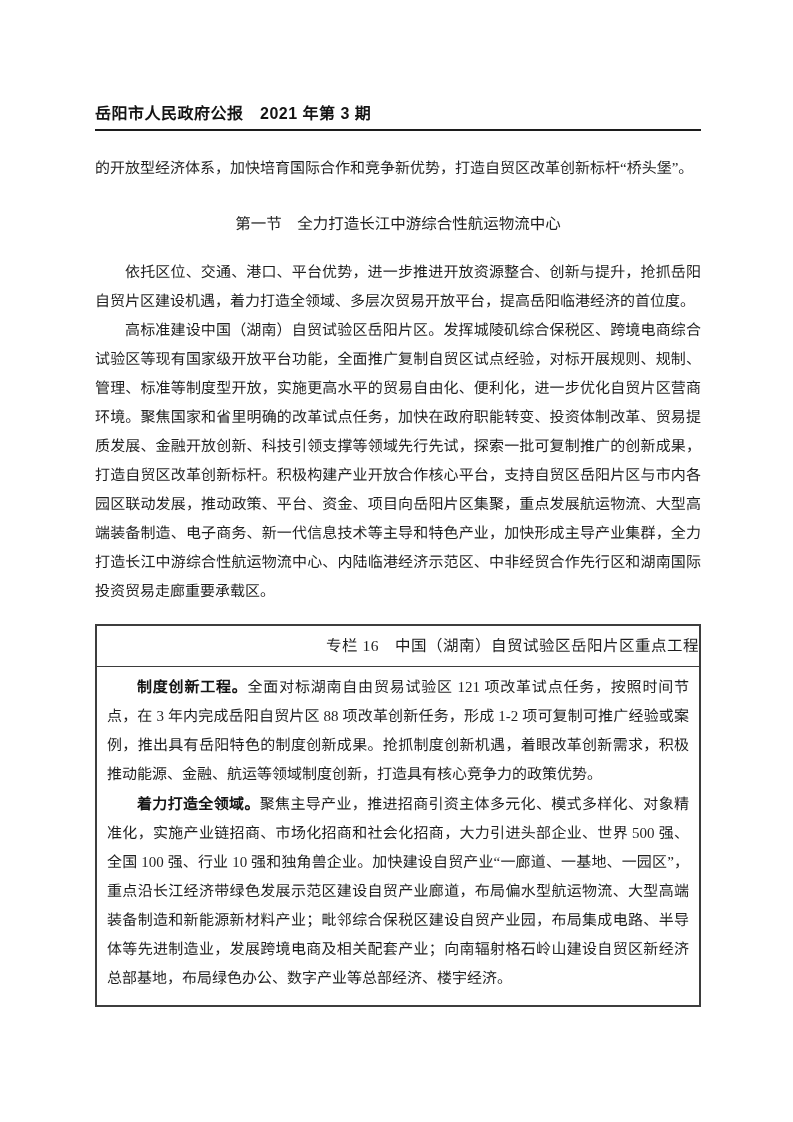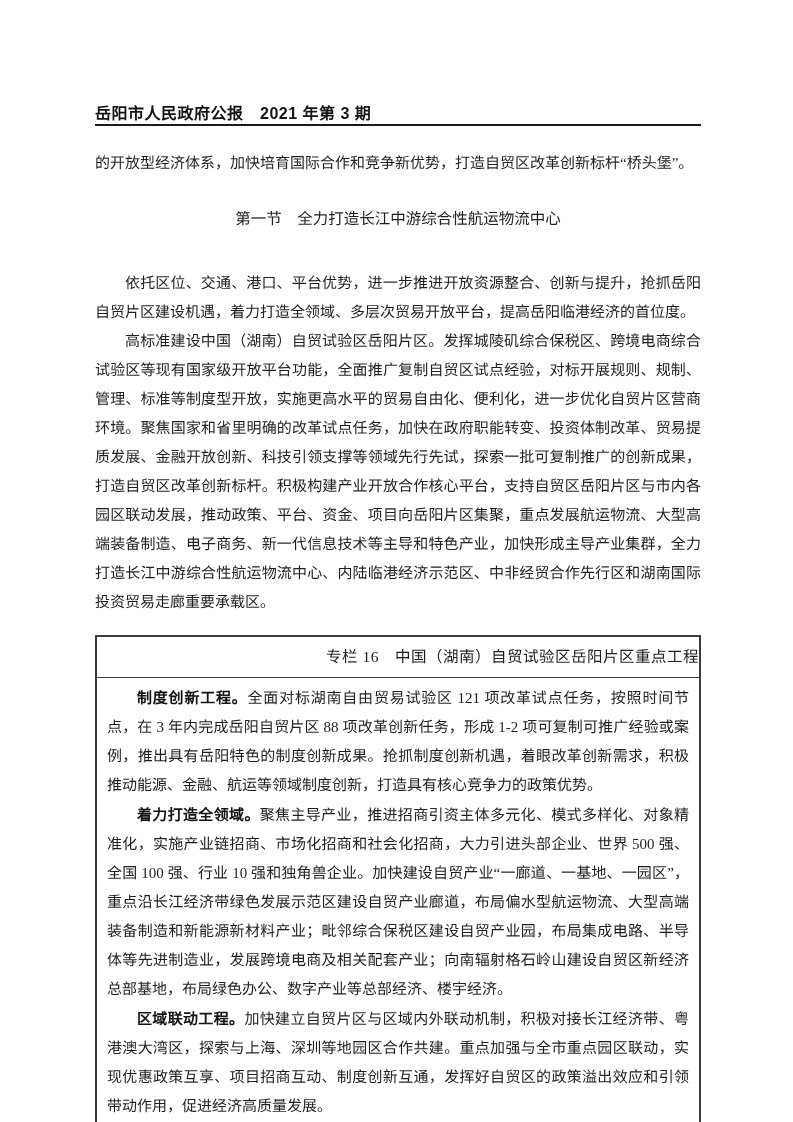--- a/index.html
+++ b/index.html
@@ -15,20 +15,21 @@
     color: #1f1f1f;
     font-family: "Liberation Serif", "DejaVu Serif", serif;
     font-size: 15px;
     box-sizing: border-box;
     padding: 100px 92px 0 95px;
     overflow: hidden;
   }
   
   .running-head {
     border-bottom: 2px solid #1c1c1c;
+    padding-bottom: 5px;
   }
   .running-head .head-text {
     font-family: "Liberation Sans", "DejaVu Sans", sans-serif;
     font-weight: 700;
     font-size: 16px;
     letter-spacing: 0.5px;
     color: #141414;
   }
   
   .body-text p {
@@ -45,21 +46,21 @@
     margin: 26px 0 0 0;
     font-size: 15.5px;
     font-weight: 400;
     text-align: center;
     line-height: 29px;
     color: #1f1f1f;
   }
   p.indent-para {
     text-indent: 2em;
   }
-  p.para-2 { margin-top: 36px; }
+  p.para-2 { margin-top: 20px; }
   
   .column-box {
     margin-top: 18px;
     border: 2px solid #3d3d3d;
   }
   .column-box-title {
     text-align: right;
     line-height: 40px;
     height: 40px;
     font-size: 15.5px;
@@ -103,20 +104,17 @@
 
     <div class="column-box">
       <div class="column-box-title">专栏 16　中国（湖南）自贸试验区岳阳片区重点工程</div>
       <div class="column-box-body">
         <p>
           <span class="lead">制度创新工程。</span><span>全面对标湖南自由贸易试验区 121 项改革试点任务，按照时间节点，在 3 年内完成岳阳自贸片区 88 项改革创新任务，形成 1-2 项可复制可推广经验或案例，推出具有岳阳特色的制度创新成果。抢抓制度创新机遇，着眼改革创新需求，积极推动能源、金融、航运等领域制度创新，打造具有核心竞争力的政策优势。</span>
         </p>
         <p>
           <span class="lead">着力打造全领域。</span><span>聚焦主导产业，推进招商引资主体多元化、模式多样化、对象精准化，实施产业链招商、市场化招商和社会化招商，大力引进头部企业、世界 500 强、全国 100 强、行业 10 强和独角兽企业。加快建设自贸产业“一廊道、一基地、一园区”，重点沿长江经济带绿色发展示范区建设自贸产业廊道，布局偏水型航运物流、大型高端装备制造和新能源新材料产业；毗邻综合保税区建设自贸产业园，布局集成电路、半导体等先进制造业，发展跨境电商及相关配套产业；向南辐射格石岭山建设自贸区新经济总部基地，布局绿色办公、数字产业等总部经济、楼宇经济。</span>
         </p>
-        <p>
-          <span class="lead">区域联动工程。</span><span>加快建立自贸片区与区域内外联动机制，积极对接长江经济带、粤港澳大湾区，探索与上海、深圳等地园区合作共建。重点加强与全市重点园区联动，实现优惠政策互享、项目招商互动、制度创新互通，发挥好自贸区的政策溢出效应和引领带动作用，促进经济高质量发展。</span>
-        </p>
       </div>
     </div>
 
   </div>
 </div>
 
 </body></html>

